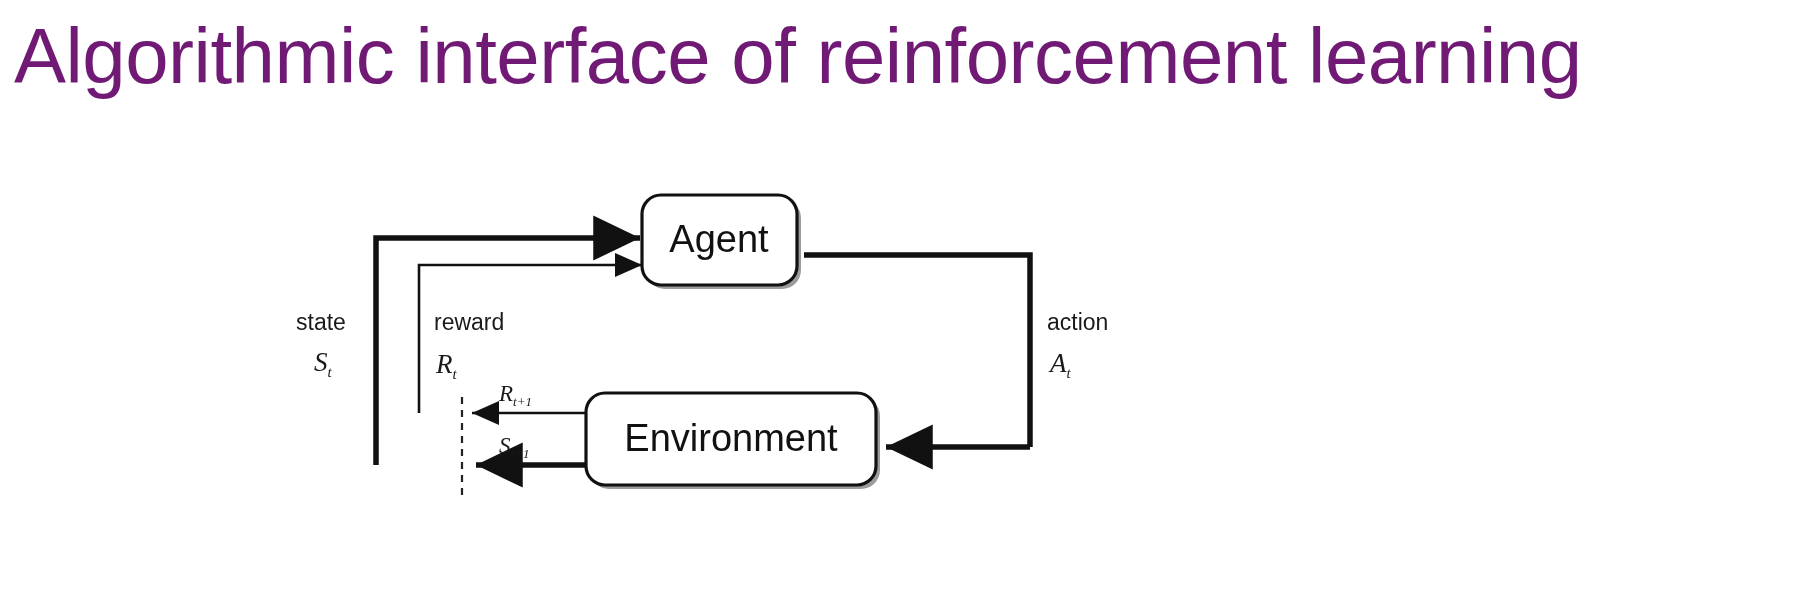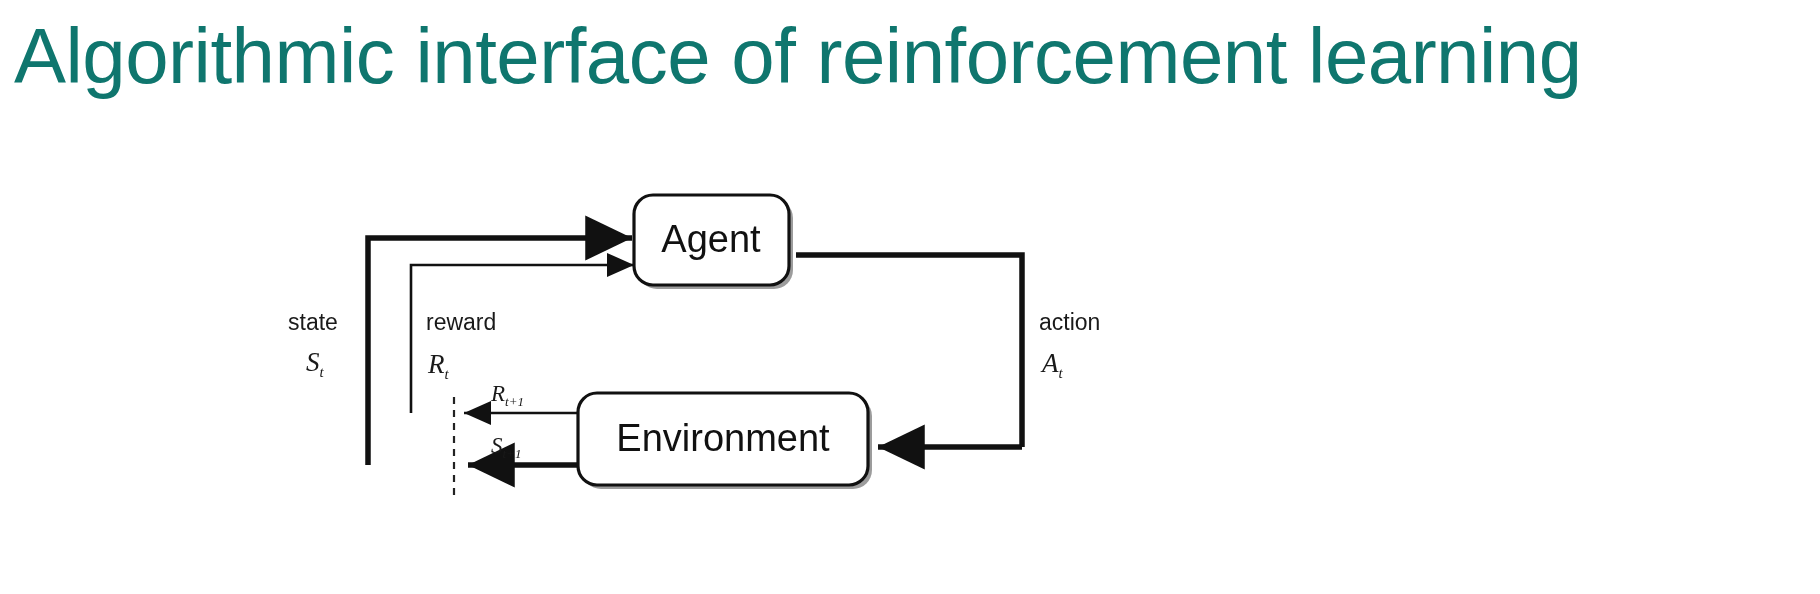--- a/index.html
+++ b/index.html
@@ -21,28 +21,28 @@
   #slide-title {
     position: absolute;
     left: 14px;
     top: 8px;
     width: 1800px;
     font-family: "Liberation Sans", sans-serif;
     font-weight: 400;
     font-size: 78px;
     line-height: 96px;
     letter-spacing: -0.5px;
-    color: #0f766e;
+    color: #701a75;
     white-space: nowrap;
   }
 
   
   #rl-diagram {
     position: absolute;
-    left: 246px;
+    left: 254px;
     top: 175px;
     width: 900px;
     height: 345px;
   }
   #rl-diagram svg {
     display: block;
     width: 900px;
     height: 345px;
   }
 

